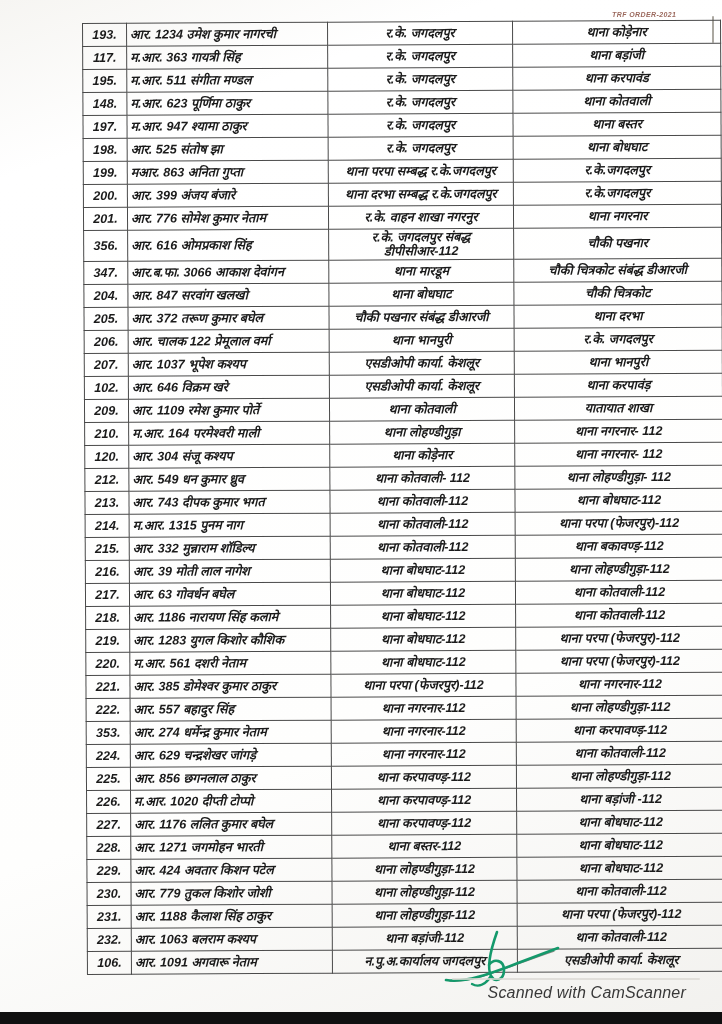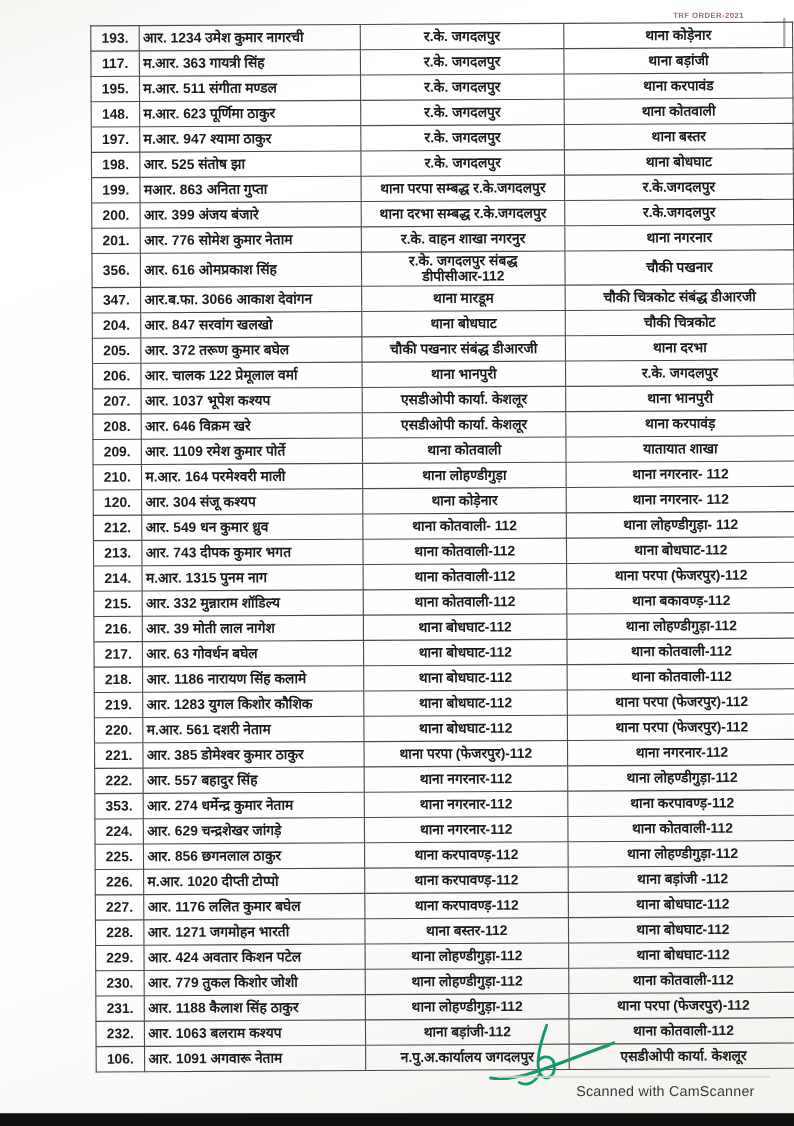--- a/index.html
+++ b/index.html
@@ -2,20 +2,21 @@
 <html><head>
 <meta charset="utf-8">
 <style>
   html,body{margin:0;padding:0;background:#ffffff;}
   .stage{
     position:relative;
     width:722px;height:1024px;
     overflow:hidden;
     background:linear-gradient(160deg,#f6f5f2 0%,#ffffff 14%,#fefefd 68%,#f2f1ee 100%);
     font-family:"Liberation Sans","DejaVu Sans",sans-serif;
+    font-style:italic;
   }
   .watermark{
     position:absolute;left:612px;top:11px;
     font-size:7px;font-weight:700;letter-spacing:.4px;
     color:#8a4f41;opacity:.85;white-space:nowrap;
   }
   .edge-mark{
     position:absolute;left:712px;top:16px;width:2px;height:27px;
     background:#969289;border-radius:1px;opacity:.8;
   }
@@ -38,21 +39,21 @@
   td.c-name{width:194px;text-align:left;padding-left:9px;white-space:pre;}
   td.c-from{width:178px;text-align:center;white-space:pre-line;}
   td.c-to{width:201px;text-align:center;white-space:pre-line;}
   .signature{position:absolute;left:436px;top:924px;width:130px;height:66px;}
   .page-shadow{
     position:absolute;left:452px;top:978px;width:248px;height:2px;
     background:#dcd9d4;border-radius:1px;opacity:.8;
   }
   .camscanner{
     position:absolute;right:36px;top:984px;
-    font-size:13px;font-weight:500;color:#383838;
+    font-size:16px;font-weight:500;color:#383838;
     letter-spacing:.2px;white-space:nowrap;
   }
   .bottombar{
     position:absolute;left:0;bottom:0;width:722px;height:12px;
     background:#101010;
   }
 </style>
 </head>
 <body>
 
@@ -149,21 +150,21 @@
             <td class="c-from">थाना भानपुरी</td>
             <td class="c-to">र.के. जगदलपुर</td>
           </tr>
           <tr>
             <td class="c-sn">207.</td>
             <td class="c-name">आर. 1037 भूपेश कश्यप</td>
             <td class="c-from">एसडीओपी कार्या. केशलूर</td>
             <td class="c-to">थाना भानपुरी</td>
           </tr>
           <tr>
-            <td class="c-sn">208.</td>
+            <td class="c-sn">102.</td>
             <td class="c-name">आर. 646 विक्रम खरे</td>
             <td class="c-from">एसडीओपी कार्या. केशलूर</td>
             <td class="c-to">थाना करपावंड़</td>
           </tr>
           <tr>
             <td class="c-sn">209.</td>
             <td class="c-name">आर. 1109 रमेश कुमार पोर्ते</td>
             <td class="c-from">थाना कोतवाली</td>
             <td class="c-to">यातायात शाखा</td>
           </tr>

